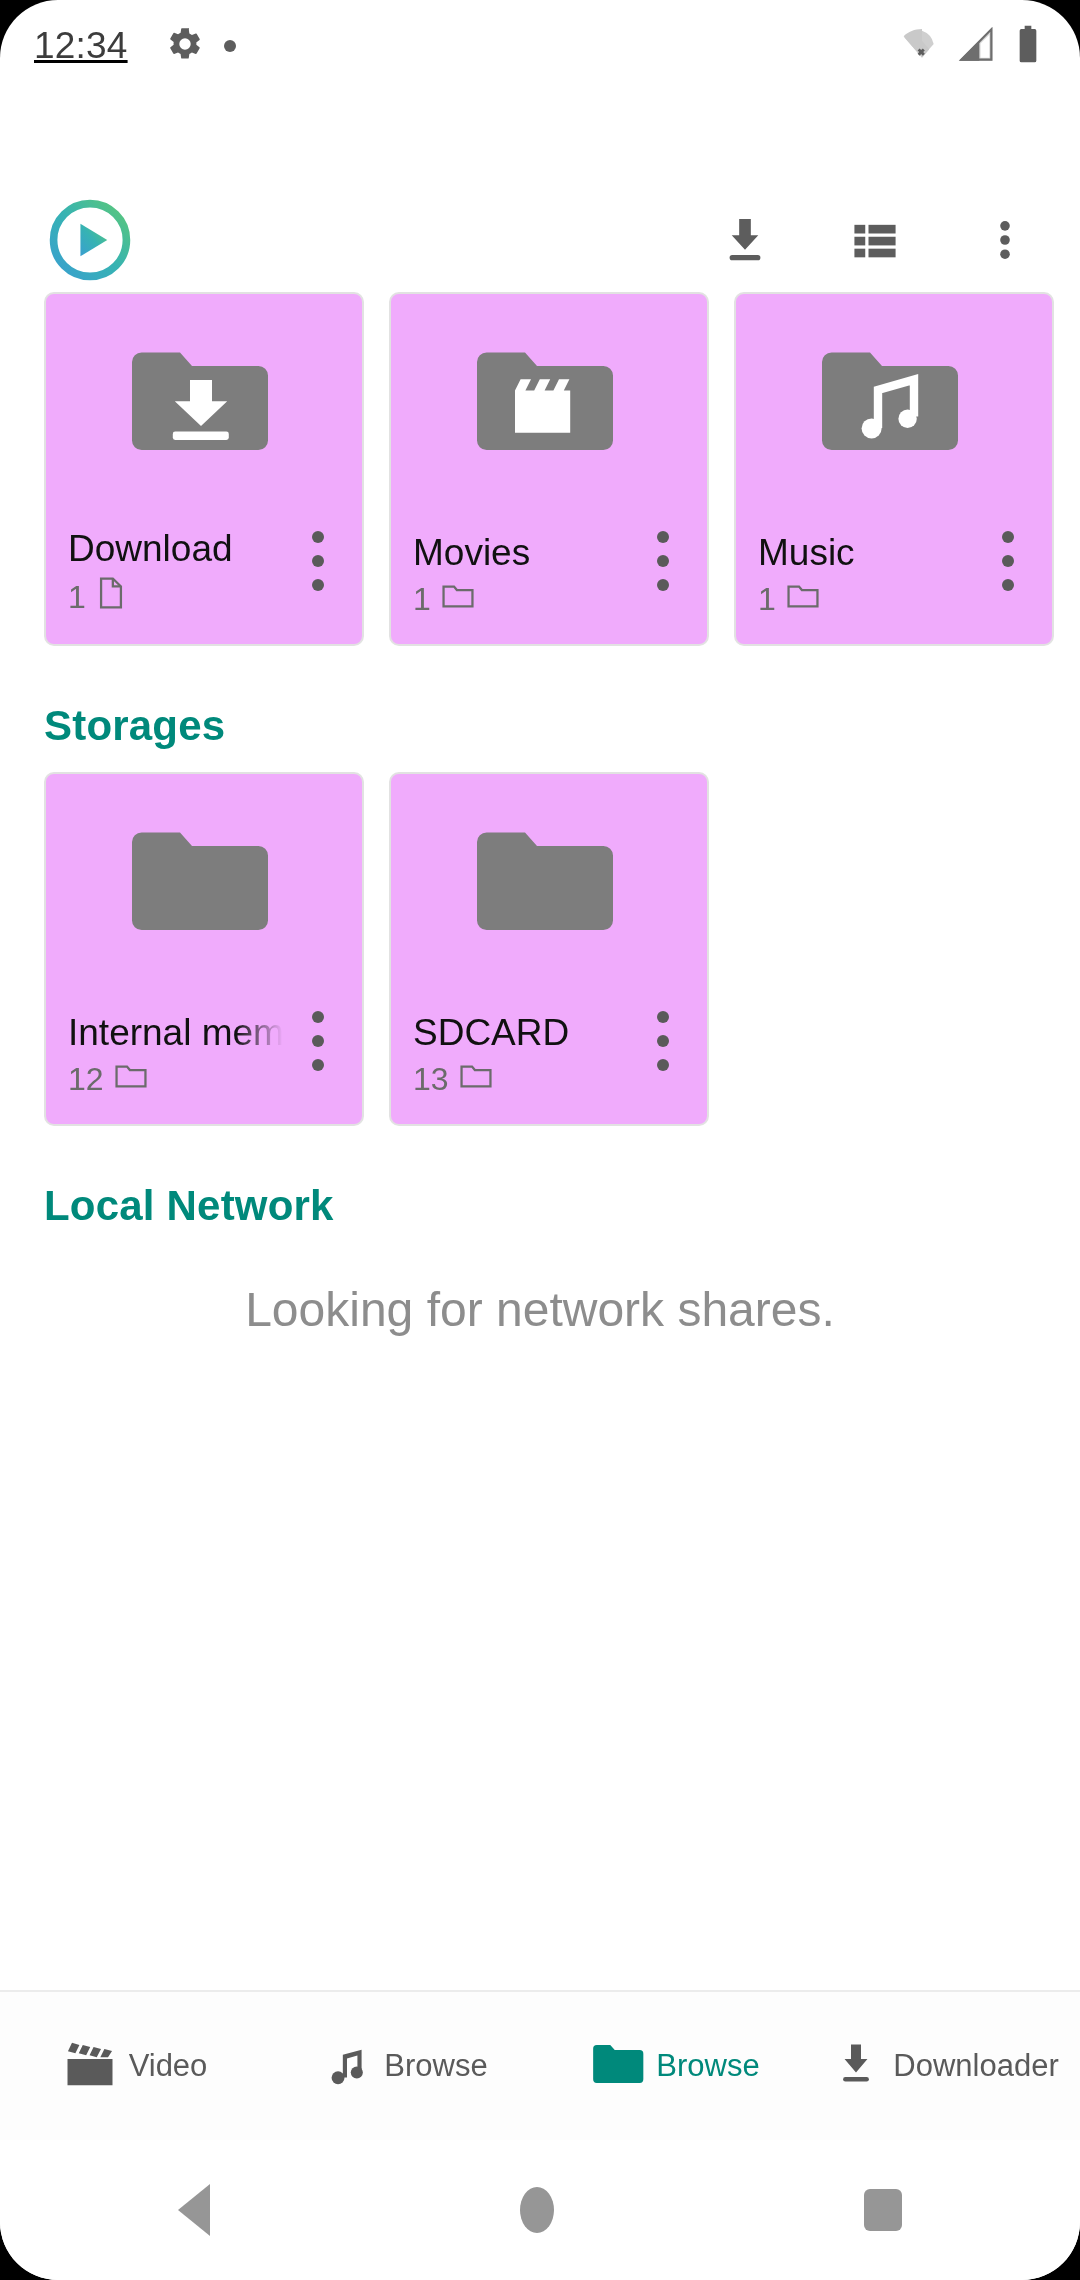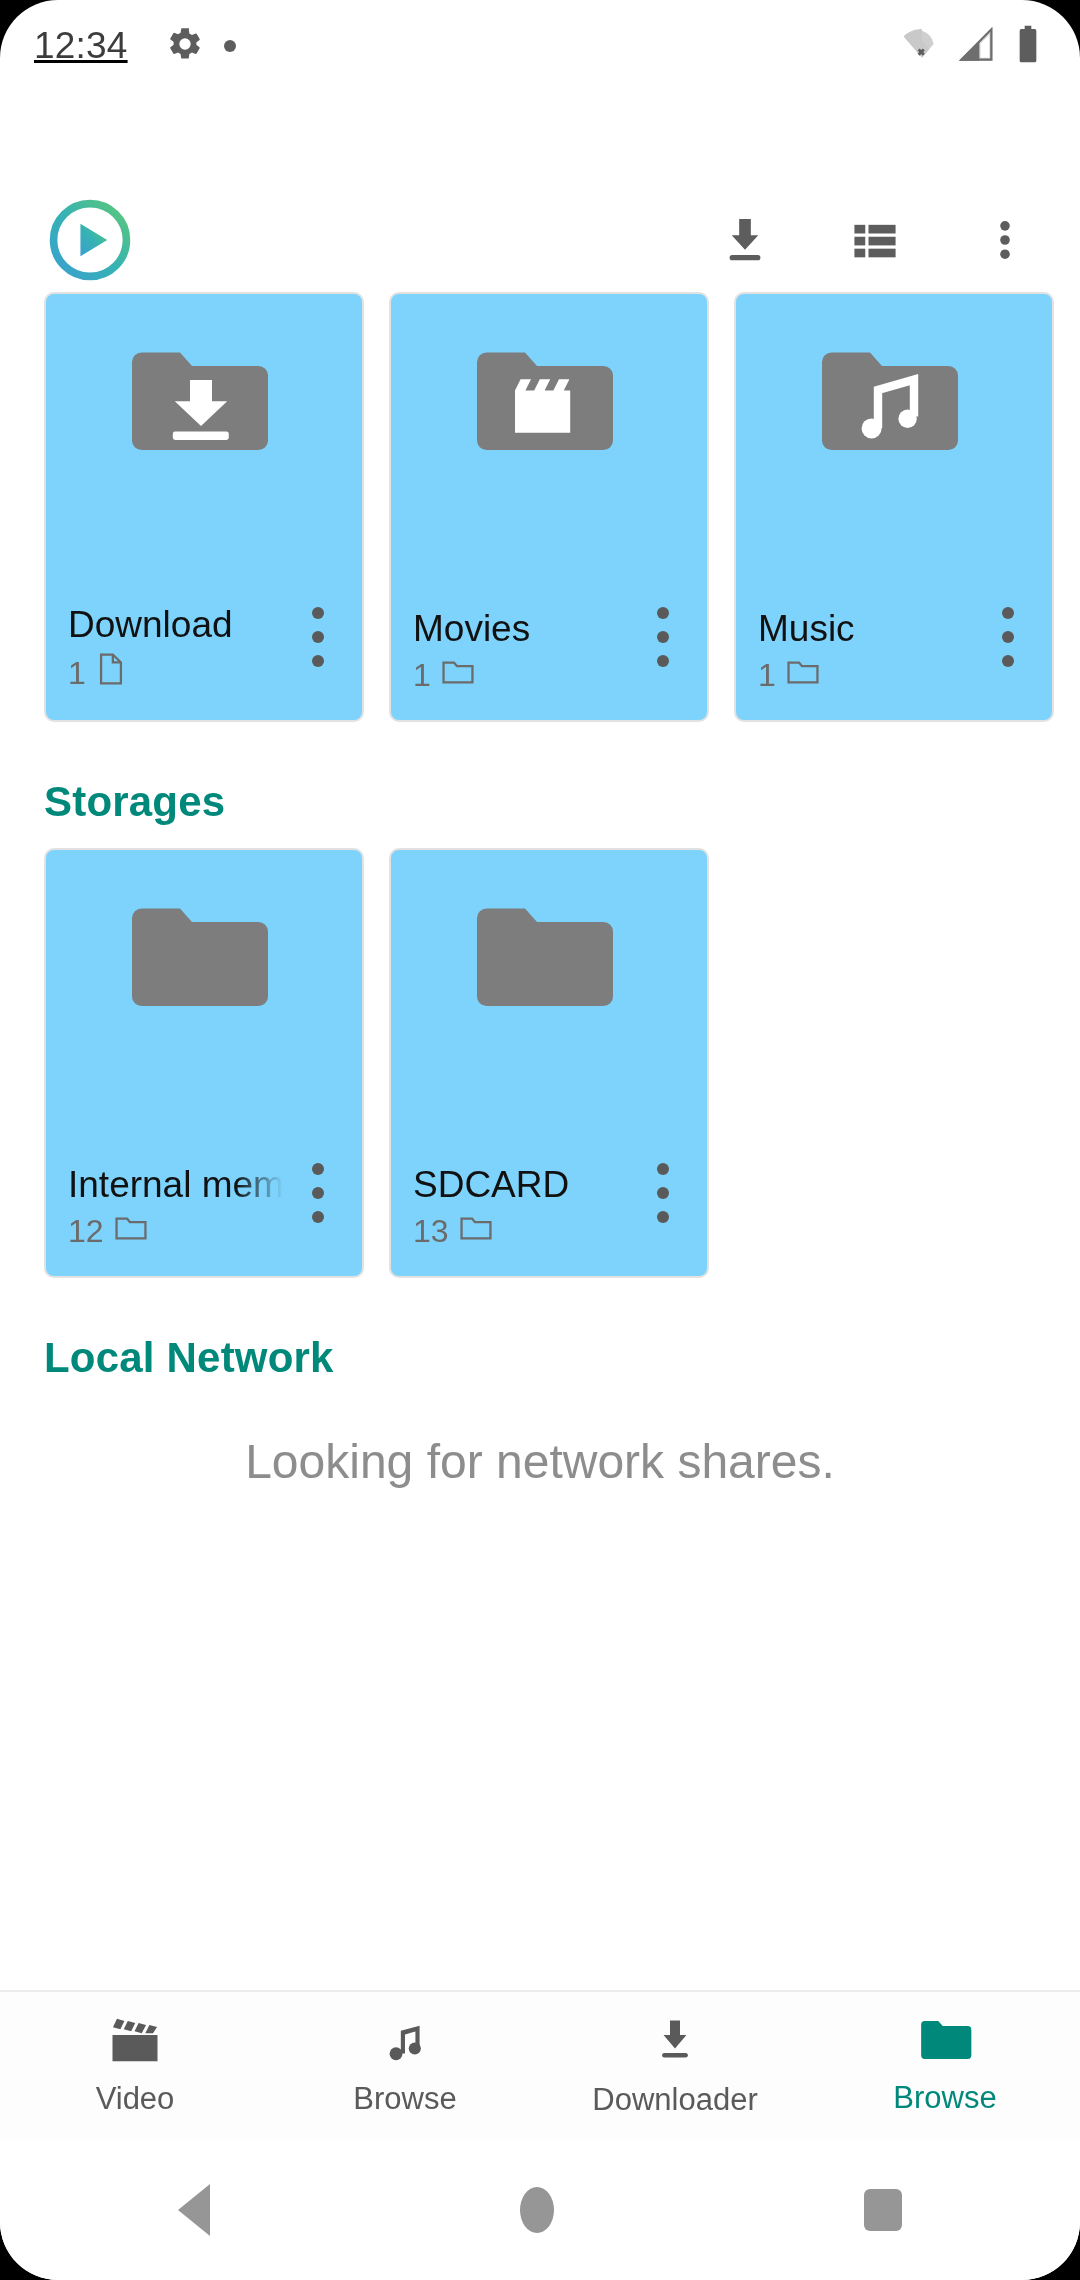--- a/index.html
+++ b/index.html
@@ -53,22 +53,22 @@
   .section-title{
     color:#00897b;
     font-size:42px;
     font-weight:bold;
     padding:56px 0 22px 44px;
     letter-spacing:.2px;
   }
   .card-row{ display:flex; padding-left:44px; gap:25px; }
 
   .card{
-    width:320px; height:430px;
-    background:#7dd3fc;
+    width:320px; height:354px;
+    background:#f0abfc;
     border:2px solid #e2e2e2;
     border-radius:10px;
     position:relative;
     flex:0 0 auto;
   }
   .card-thumb{
     height:215px;
     display:flex; align-items:center; justify-content:center;
   }
   .card-meta{
@@ -102,21 +102,21 @@
   }
 
   
   .bottomnav{
     position:absolute; left:0; right:0; bottom:140px; height:150px;
     background:#fdfdfd;
     border-top:2px solid #ececec;
     display:flex; align-items:center;
   }
   .nav-item{
-    flex:1; display:flex; flex-direction:column; align-items:center; justify-content:center; gap:12px;
+    flex:1; display:flex; flex-direction:row; align-items:center; justify-content:center; gap:12px;
   }
   .nav-label{ font-size:31px; color:#5a5a5a; }
   .nav-item.active .nav-label{ color:#00897b; }
 
   
   .androidnav{
     position:absolute; left:0; right:0; bottom:0; height:140px;
     background:#ffffff;
     display:flex; align-items:center; justify-content:center; gap:310px;
   }
@@ -366,37 +366,37 @@
       <span>
         <svg width="50" height="50" viewBox="0 0 24 24" fill="#5a5a5a">
           <path d="M10 18.5V7.6l9-2.5v10.7h-2V7.9l-5 1.4v9.2z"></path>
           <circle cx="7.7" cy="18.6" r="3.1"></circle>
           <circle cx="16.7" cy="16.1" r="2.9"></circle>
         </svg>
       </span>
       <span class="nav-label">Browse</span>
     </div>
 
+    <div class="nav-item active">
+      <span>
+        <svg width="54" height="48" viewBox="0 0 24 20" fill="#00897b">
+          <path d="M1.4 3.2a1.6 1.6 0 0 1 1.6-1.6h6l2 2.2h11.1a1.6 1.6 0 0 1 1.6 1.6v11.4a1.6 1.6 0 0 1-1.6 1.6H3a1.6 1.6 0 0 1-1.6-1.6z"></path>
+        </svg>
+      </span>
+      <span class="nav-label">Browse</span>
+    </div>
+
     <div class="nav-item">
       <span>
         <svg width="50" height="52" viewBox="0 0 24 24" fill="#5a5a5a">
           <path d="M9.6 2.6h4.8v7h3.1L12 16.1 6.5 9.6h3.1z"></path>
           <rect x="5.8" y="18.2" width="12.4" height="2.2" rx="1.1"></rect>
         </svg>
       </span>
       <span class="nav-label">Downloader</span>
-    </div>
-
-    <div class="nav-item active">
-      <span>
-        <svg width="54" height="48" viewBox="0 0 24 20" fill="#00897b">
-          <path d="M1.4 3.2a1.6 1.6 0 0 1 1.6-1.6h6l2 2.2h11.1a1.6 1.6 0 0 1 1.6 1.6v11.4a1.6 1.6 0 0 1-1.6 1.6H3a1.6 1.6 0 0 1-1.6-1.6z"></path>
-        </svg>
-      </span>
-      <span class="nav-label">Browse</span>
     </div>
 
   </div>
 
   <div class="androidnav">
     <span class="an-back"></span>
     <span class="an-home"></span>
     <span class="an-recents"></span>
   </div>
 

